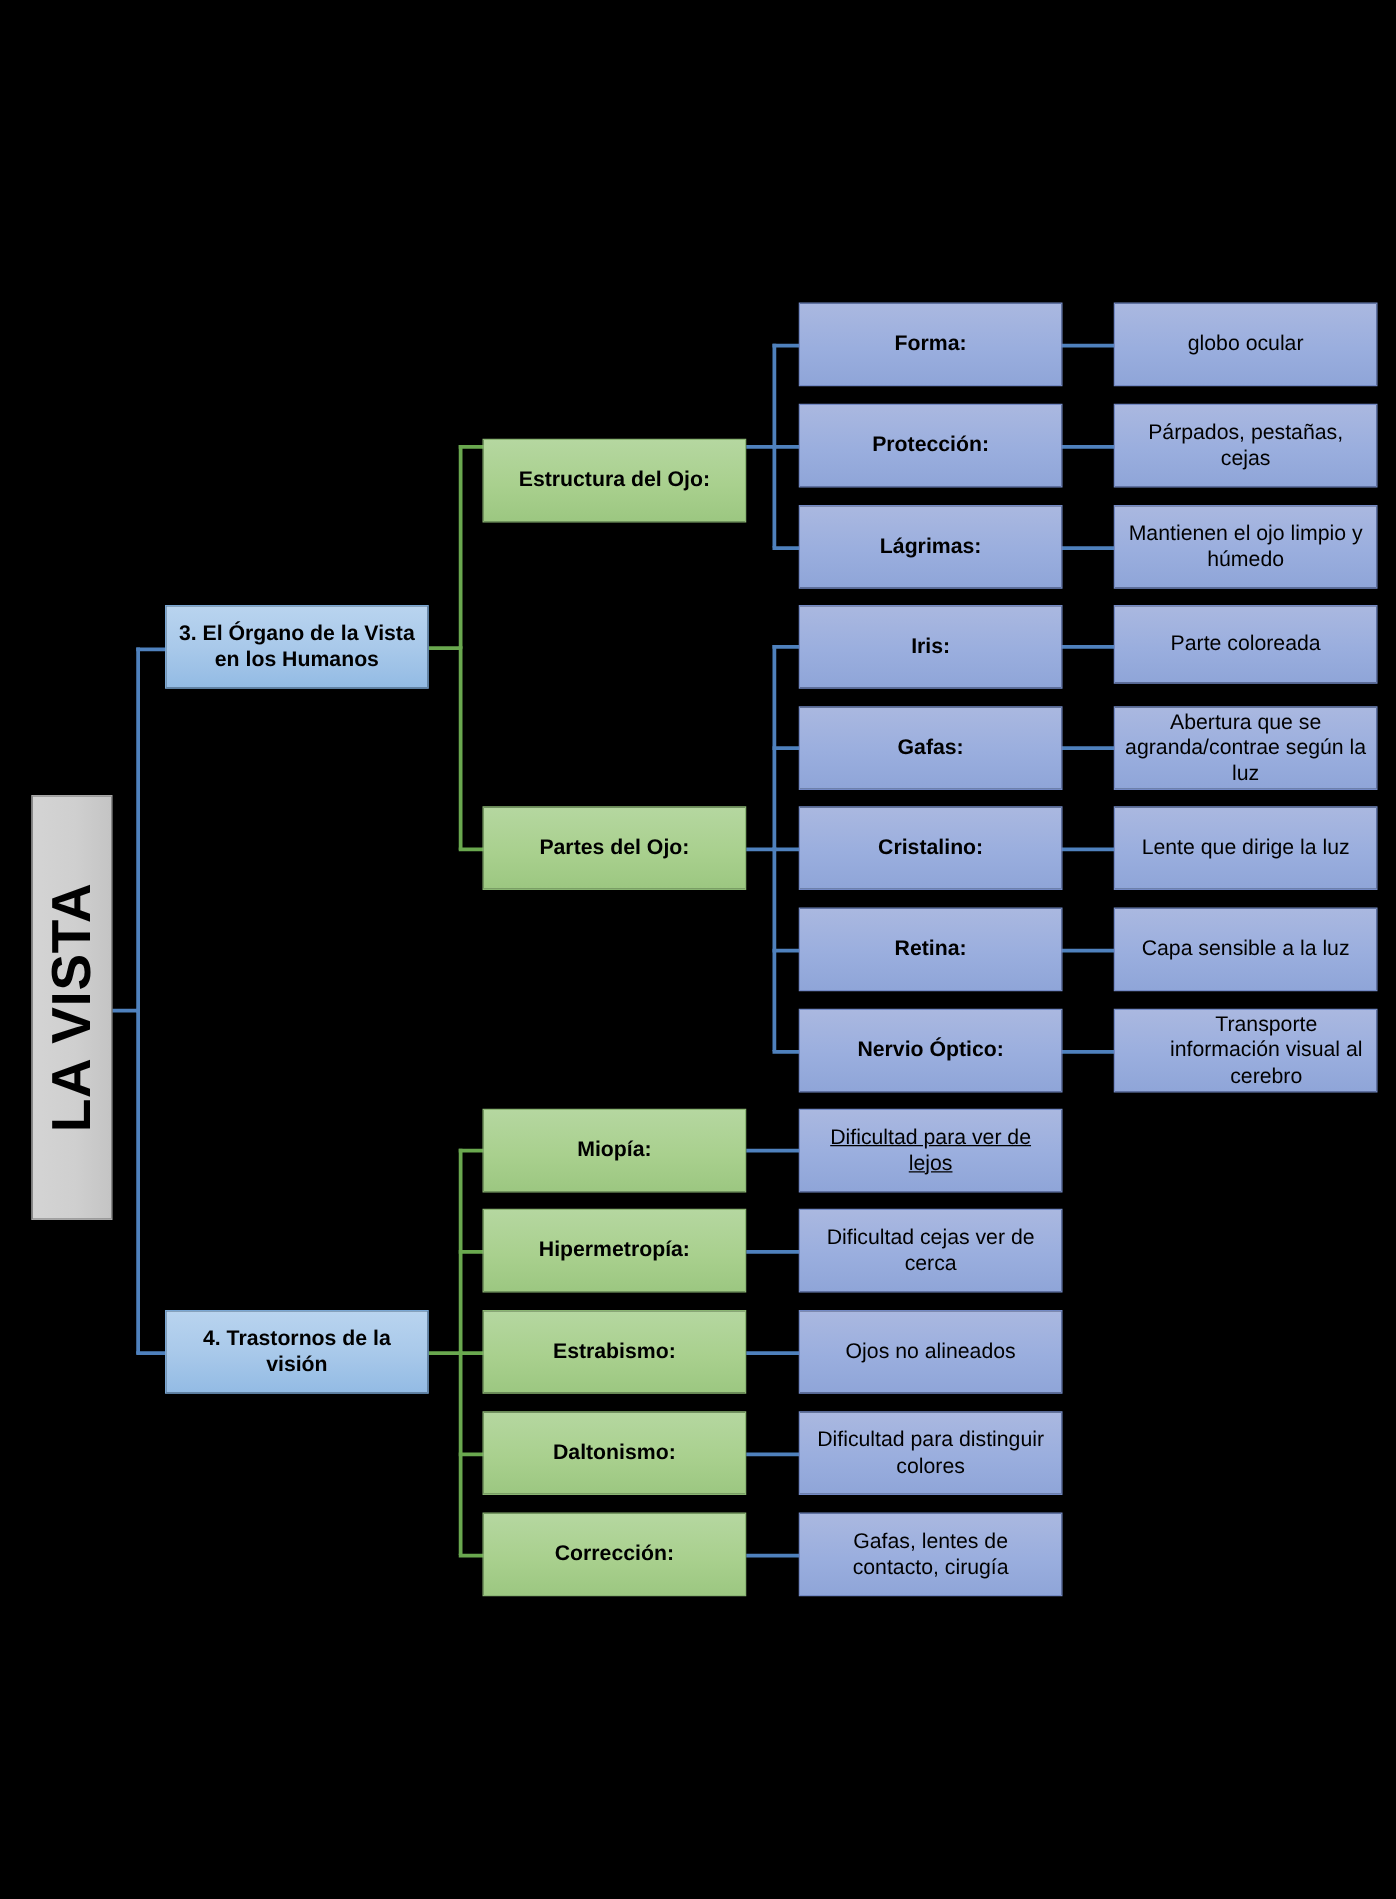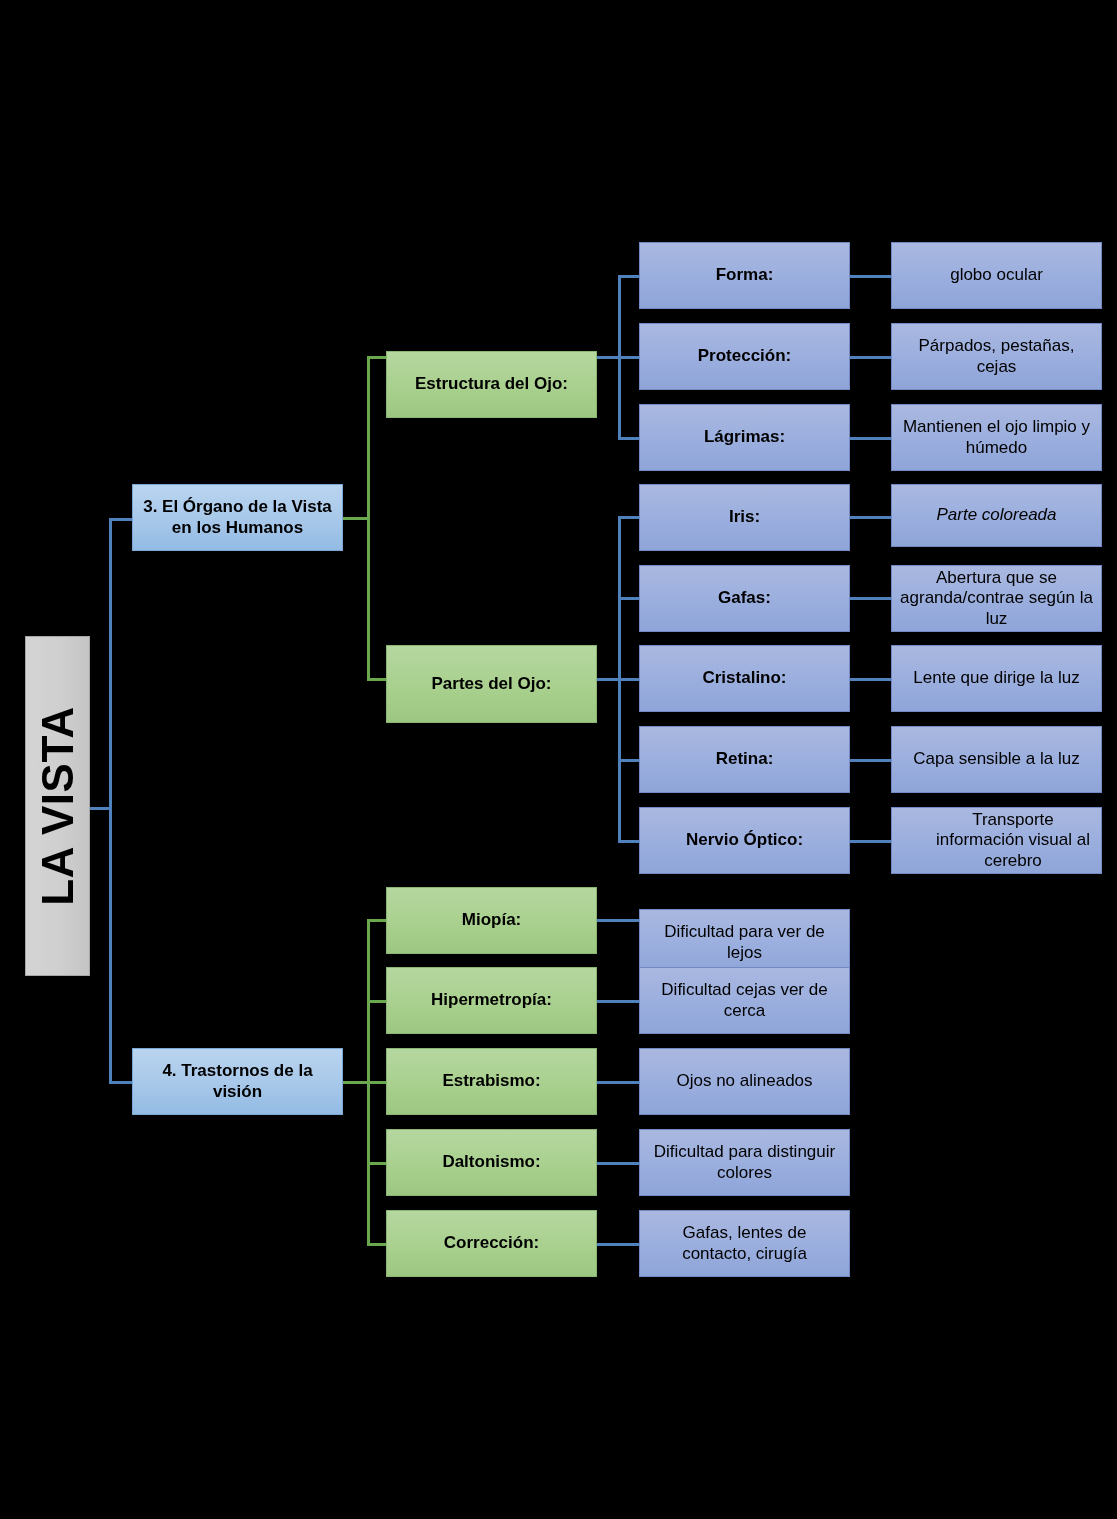--- a/index.html
+++ b/index.html
@@ -151,21 +151,21 @@
   </div>
 
   <div class="node lvl1" style="left:132px; top:1048px; width:211px; height:67px;">
     <span>4. Trastornos de la visión</span>
   </div>
 
   <div class="node green" style="left:386px; top:323px; width:211px; height:67px;margin-top:28px;">
     <span>Estructura del Ojo:</span>
   </div>
 
-  <div class="node green" style="left:386px; top:645px; width:211px; height:78px;justify-content:center;">
+  <div class="node green" style="left:386px; top:645px; width:211px; height:67px;justify-content:center;">
     <span>Partes del Ojo:</span>
   </div>
 
   <div class="node blue" style="left:639px; top:242px; width:211px; height:67px;">
     <span>Forma:</span>
   </div>
   <div class="node desc" style="left:891px; top:242px; width:211px; height:67px;">
     <span>globo ocular</span>
   </div>
 
@@ -179,21 +179,21 @@
   <div class="node blue" style="left:639px; top:404px; width:211px; height:67px;">
     <span>Lágrimas:</span>
   </div>
   <div class="node desc" style="left:891px; top:404px; width:211px; height:67px;">
     <span>Mantienen el ojo limpio y húmedo</span>
   </div>
 
   <div class="node blue" style="left:639px; top:484px; width:211px; height:67px;">
     <span>Iris:</span>
   </div>
-  <div class="node desc" style="left:891px; top:484px; width:211px; height:63px;font-style:italic;">
+  <div class="node desc" style="left:891px; top:484px; width:211px; height:63px;">
     <span>Parte coloreada</span>
   </div>
 
   <div class="node blue" style="left:639px; top:565px; width:211px; height:67px;">
     <span>Gafas:</span>
   </div>
   <div class="node desc" style="left:891px; top:565px; width:211px; height:67px;">
     <span>Abertura que se agranda/contrae según la luz</span>
   </div>
 
@@ -214,21 +214,21 @@
   <div class="node blue" style="left:639px; top:807px; width:211px; height:67px;">
     <span>Nervio Óptico:</span>
   </div>
   <div class="node desc" style="left:891px; top:807px; width:211px; height:67px;padding-left:39px;">
     <span>Transporte información visual al cerebro</span>
   </div>
 
   <div class="node green" style="left:386px; top:887px; width:211px; height:67px;">
     <span>Miopía:</span>
   </div>
-  <div class="node desc" style="left:639px; top:909px; width:211px; height:67px;">
+  <div class="node desc" style="left:639px; top:887px; width:211px; height:67px;text-decoration:underline;">
     <span>Dificultad para ver de lejos</span>
   </div>
 
   <div class="node green" style="left:386px; top:967px; width:211px; height:67px;">
     <span>Hipermetropía:</span>
   </div>
   <div class="node desc" style="left:639px; top:967px; width:211px; height:67px;">
     <span>Dificultad cejas ver de cerca</span>
   </div>
 

